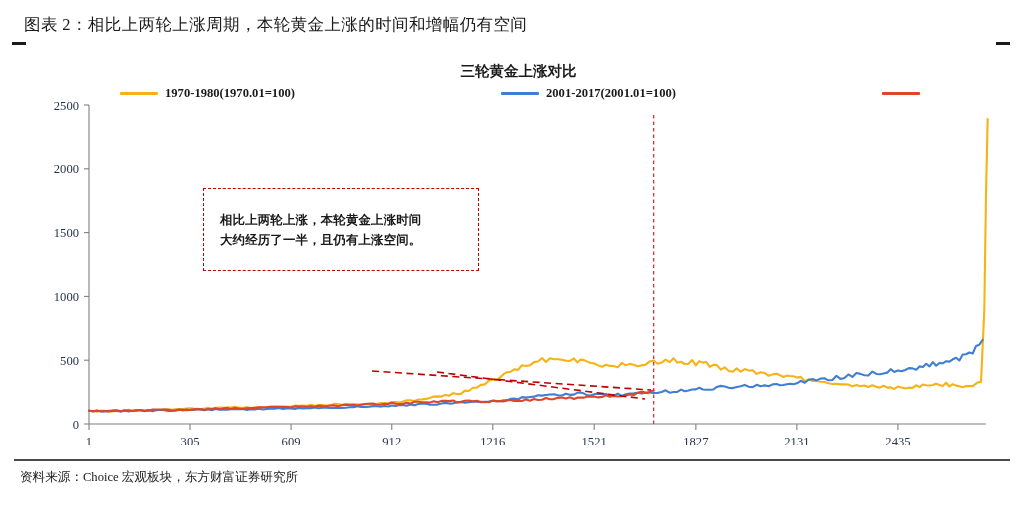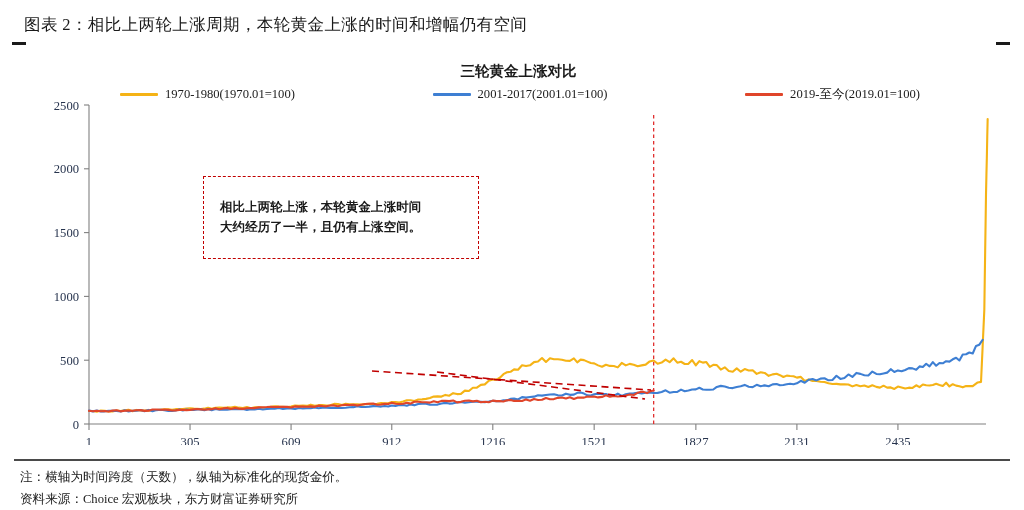--- a/index.html
+++ b/index.html
@@ -41,21 +41,21 @@
 
   
   #legend {
     position:absolute;
     left:120px; top:86px;
     width:800px;
     display:flex;
     justify-content:space-between;
     align-items:center;
   }
-  .legend-item { display:flex; align-items:center; gap:7px; }
+  .legend-item { display:flex; align-items:center; gap:7px;font-weight:bold; }
   .legend-swatch { display:block; width:38px; height:3.2px; border-radius:1px; }
   .legend-label { font-size:12.6px; white-space:nowrap; color:#1a1a1a; }
 
   
   #plot-area {
     position:absolute;
     left:0; top:100px;
     width:1024px; height:345px;
   }
   #plot-svg { display:block; width:1024px; height:345px; }
@@ -67,25 +67,24 @@
     font-size:12.6px;
     fill:#26334d;
   }
   .series-path { fill:none; stroke-width:2.1px; stroke-linejoin:round; stroke-linecap:round; }
   .vline { stroke-width:1.3px; stroke-dasharray:3.5 3; }
   .leader { stroke-width:1.6px; stroke-dasharray:7 4.5; fill:none; }
 
   
   #annotation-box {
     position:absolute;
-    left:203px; top:176px;
+    left:203px; top:188px;
     width:276px; height:83px;
     border:1.8px dashed #C00000;
     background:transparent;
-    font-family:Liberation Mono, monospace;
   }
   #annotation-text {
     position:absolute;
     left:16px; top:21px;
     width:250px;
     font-size:12.4px;
     font-weight:bold;
     line-height:1.65;
     color:#1a1a1a;
     letter-spacing:.2px;
@@ -119,21 +118,20 @@
   <div class="legend-item">
     <span class="legend-swatch" style="background:#F5B316"></span>
     <span class="legend-label">1970-1980(1970.01=100)</span>
   </div>
   <div class="legend-item">
     <span class="legend-swatch" style="background:#3E7FD3"></span>
     <span class="legend-label">2001-2017(2001.01=100)</span>
   </div>
   <div class="legend-item">
     <span class="legend-swatch" style="background:#E0452A"></span>
-    <span class="legend-label">2019-至今(2019.01=100)</span>
   </div>
 </div>
 
 <div id="plot-area">
   <svg id="plot-svg" viewBox="0 0 1024 345" preserveAspectRatio="none">
     <g id="g-yticks">
         <line class="tick-line" x1="84" y1="324" x2="89" y2="324"></line>
         <text class="tick-text" x="79" y="328.5" text-anchor="end">0</text>
         <line class="tick-line" x1="84" y1="260.2" x2="89" y2="260.2"></line>
         <text class="tick-text" x="79" y="264.7" text-anchor="end">500</text>
@@ -181,15 +179,14 @@
   </svg>
 </div>
 
 <div id="annotation-box">
   <div id="annotation-text">相比上两轮上涨，本轮黄金上涨时间
 大约经历了一半，且仍有上涨空间。</div>
 </div>
 
 <div id="footer-rule"></div>
 <div id="footer">
-  <div class="footer-line">注：横轴为时间跨度（天数），纵轴为标准化的现货金价。</div>
   <div class="footer-line">资料来源：Choice 宏观板块，东方财富证券研究所</div>
 </div>
 
 </body></html>

